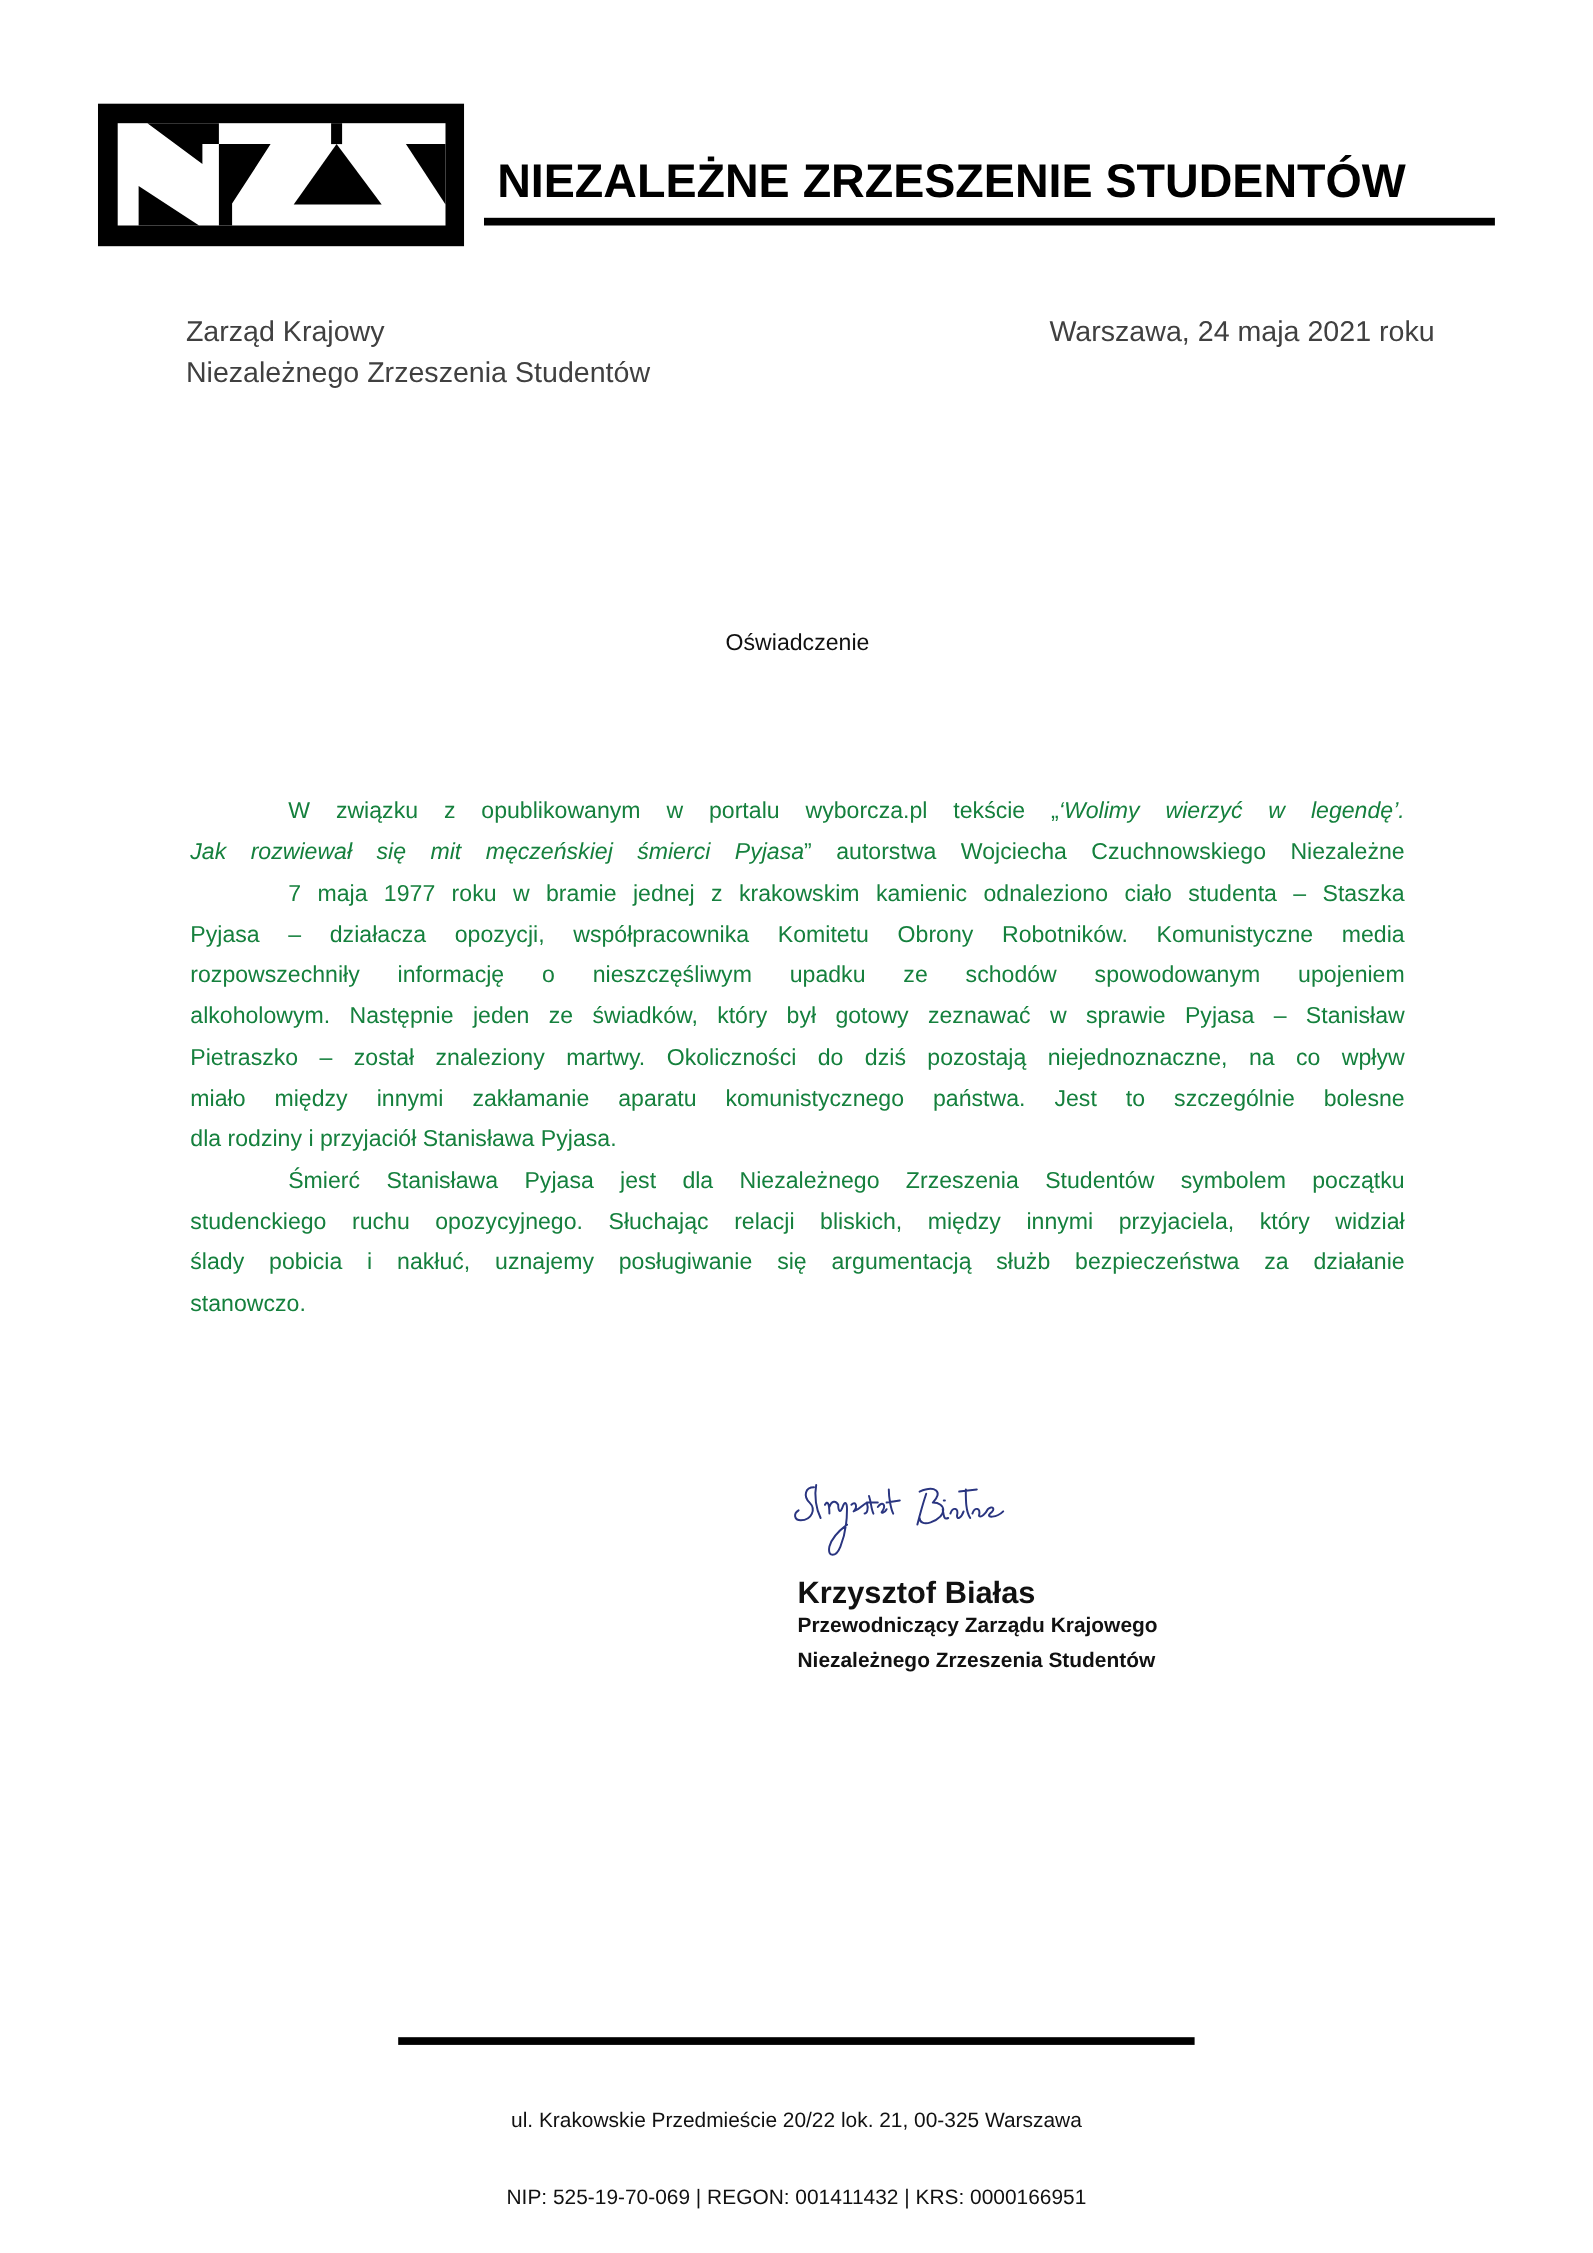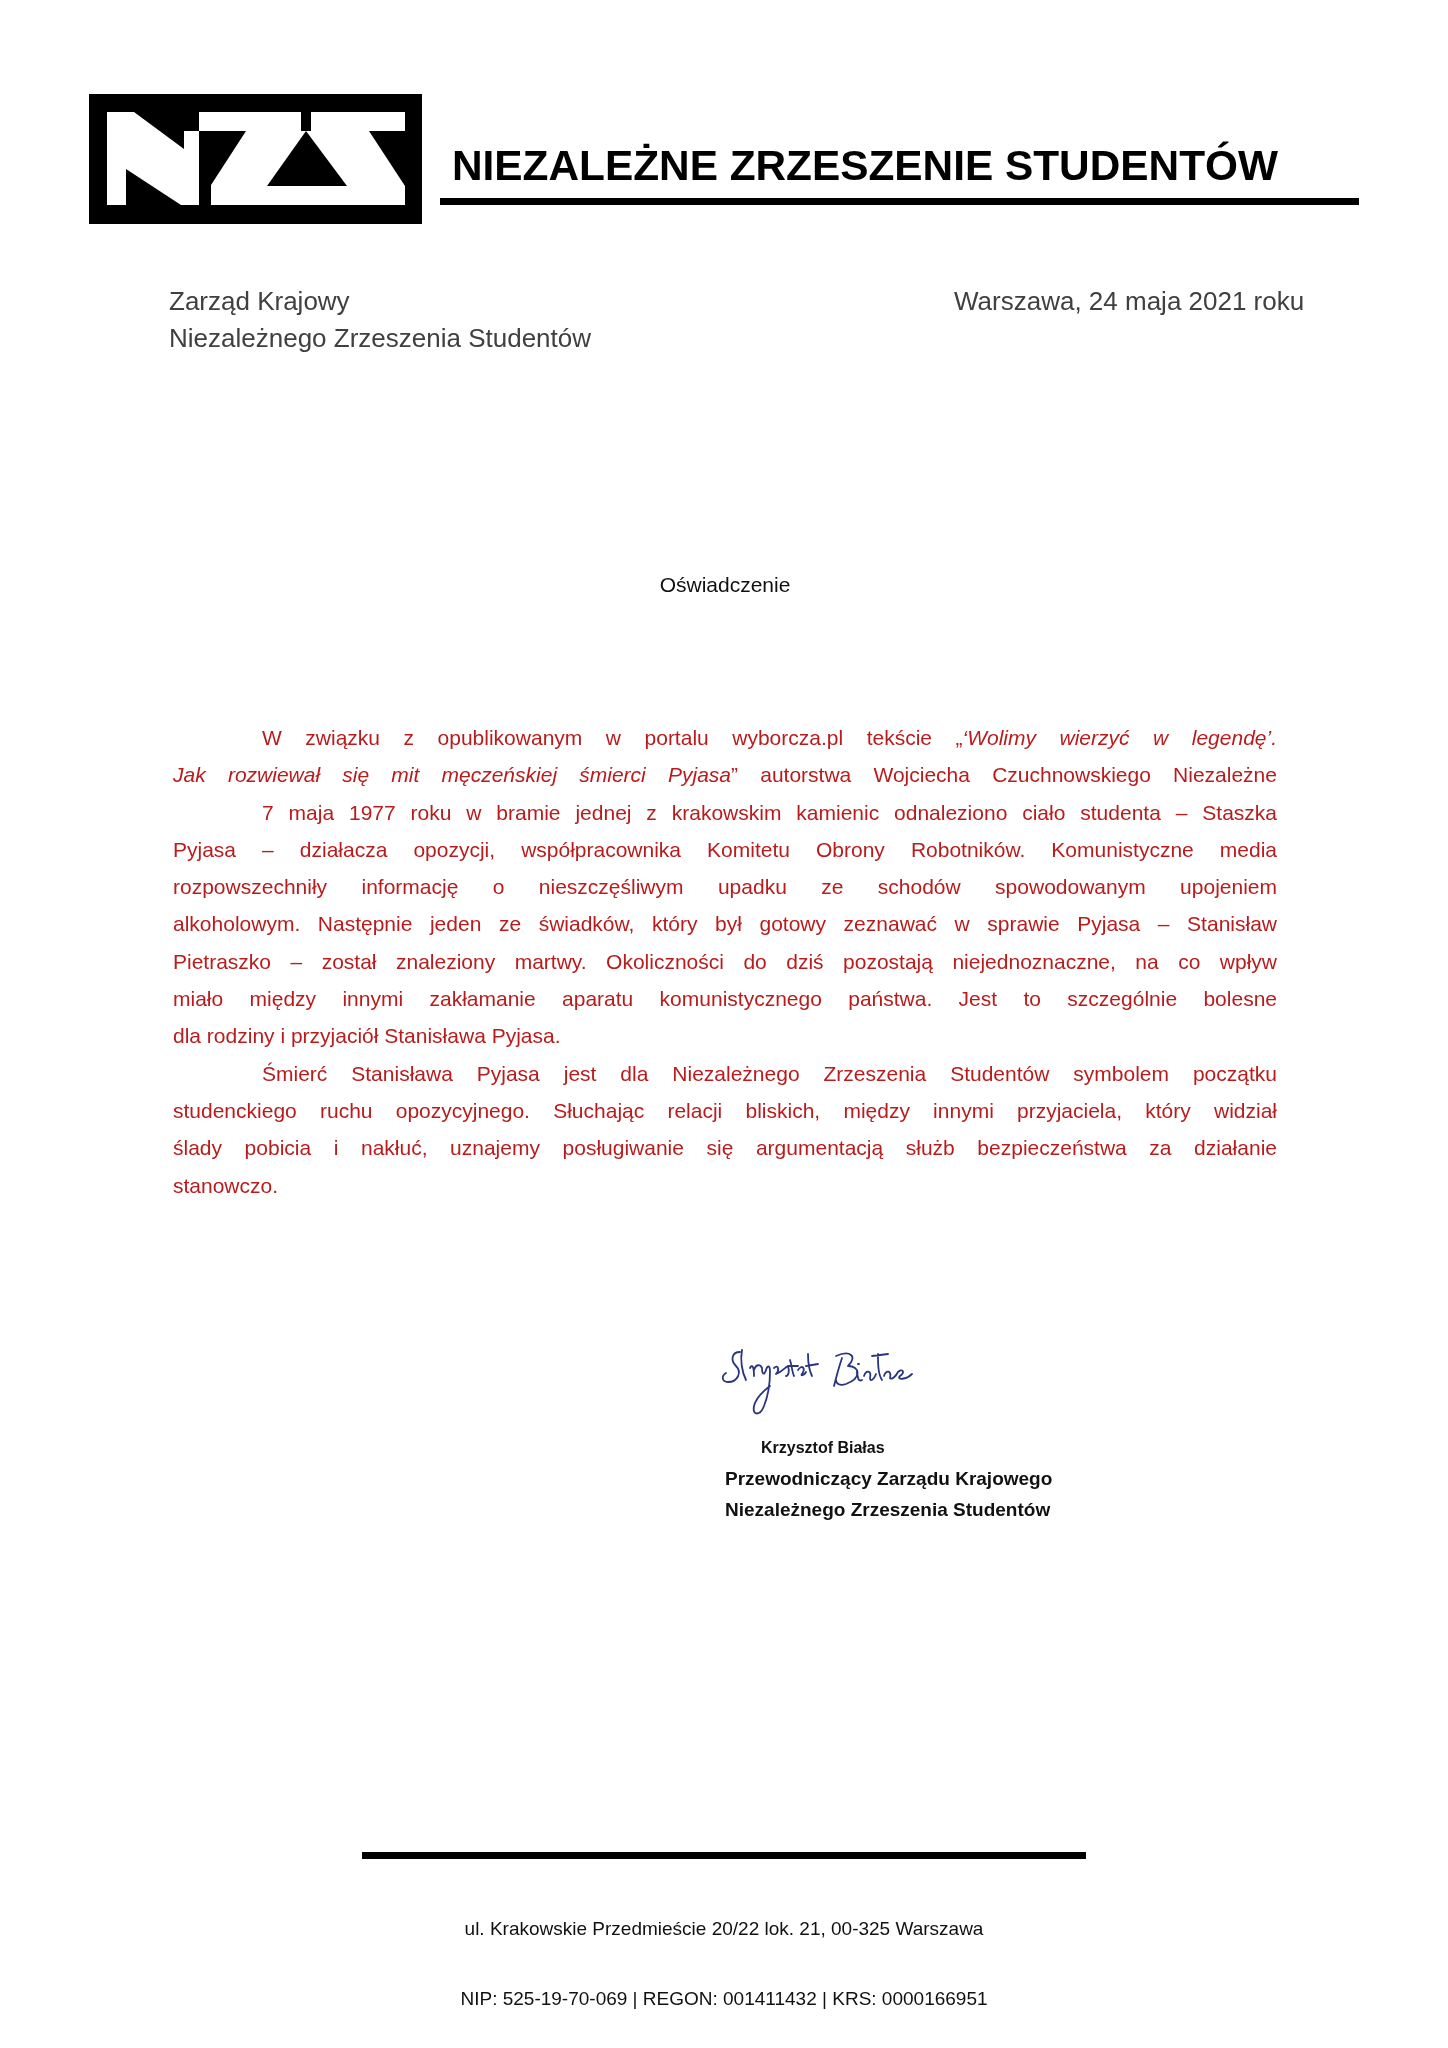--- a/index.html
+++ b/index.html
@@ -16,29 +16,29 @@
 
   
   .txt { font-size: 26px; line-height: 37px; color: #404040; white-space: nowrap; }
   #sender { left: 169px; top: 283px; }
   #date { left: 954px; top: 283px; width: 324px; text-align: left; }
 
   #statement-title { left: 173px; top: 566px; width: 1104px; text-align: center; font-weight: normal; font-size: 21px; line-height: 37px; }
 
   #body { left: 173px; top: 719px; width: 1104px; }
   .line { display: block; font-size: 21px; line-height: 37.3px; height: 37.3px; text-align: justify;
-          text-align-last: justify; white-space: normal; color: #b91c1c; }
+          text-align-last: justify; white-space: normal; color: #15803d; }
   .line.last { text-align-last: left; }
   .line.indent { padding-left: 89px; }
   .it { font-style: italic; }
 
   
   #signature { left: 718px; top: 1346px; width: 215px; height: 76px; }
   #signer { left: 725px; top: 1432px; }
-  #signer-name { font-weight: bold; font-size: 16px; line-height: 31px; display: block; margin-left: 36px; }
+  #signer-name { font-weight: bold; font-size: 28px; line-height: 31px; display: block; }
   .signer-role { font-size: 19px; line-height: 31px; display: block; font-weight: bold; }
 
   
   #footer-rule { left: 362px; top: 1852px; width: 724px; height: 7px; background: #000; }
   #footer { left: 362px; top: 1871px; width: 724px; text-align: center; font-family: "Liberation Sans", sans-serif;
             font-size: 19px; line-height: 25px; color: #111; }
   #footer span { display: block; margin-top: 45px; }
 </style>
 </head>
 <body>

